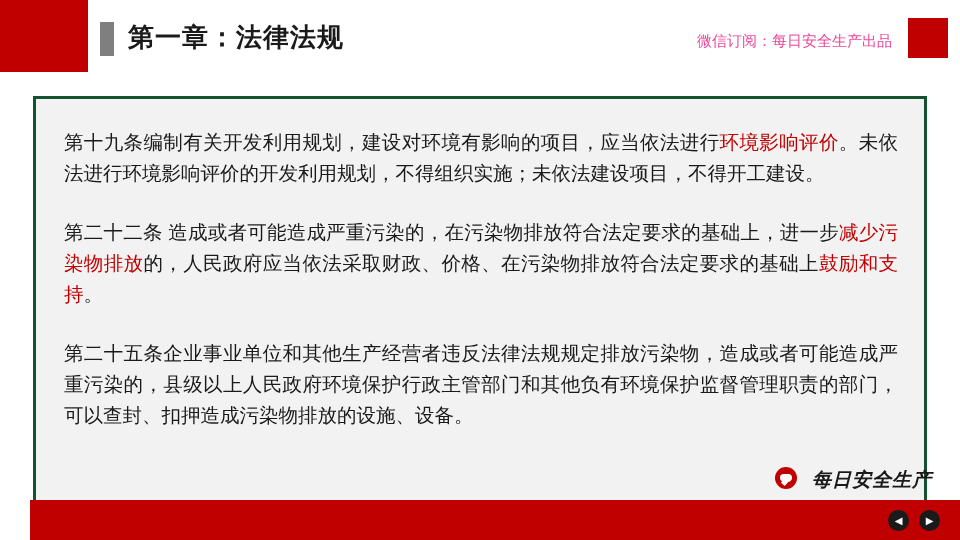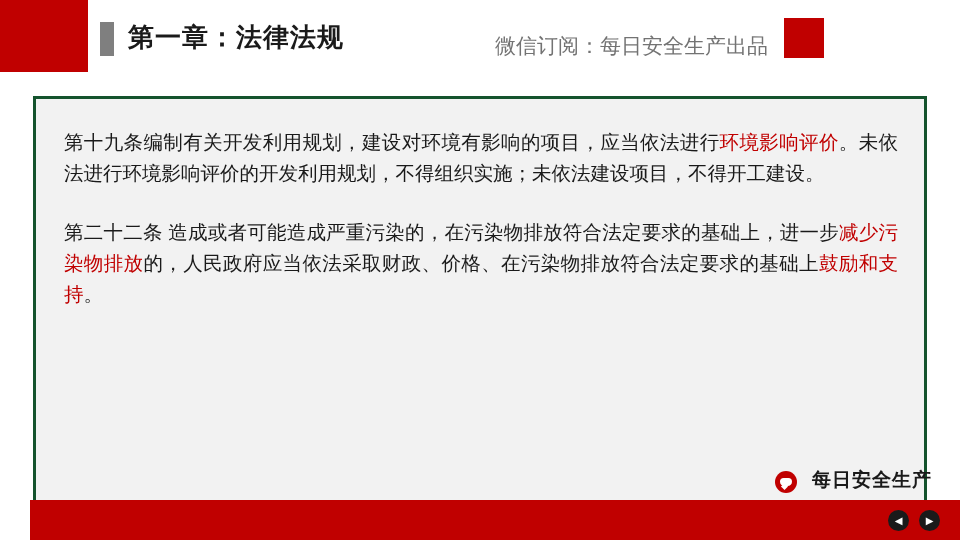--- a/index.html
+++ b/index.html
@@ -18,21 +18,21 @@
     width: 960px;
     height: 540px;
     background: #ffffff;
   }
 
   
   .header {
     position: absolute;
     left: 0;
     top: 0;
-    width: 824px;
+    width: 948px;
     height: 80px;
   }
   .header-red-left {
     position: absolute;
     left: 0;
     top: 0;
     width: 88px;
     height: 72px;
     background: #c00000;
   }
@@ -59,22 +59,22 @@
     font-size: 26px;
     font-weight: bold;
     color: #1a1a1a;
     letter-spacing: 1px;
     white-space: nowrap;
   }
   .wechat-note {
     position: absolute;
     right: 56px;
     top: 32px;
-    font-size: 21px;
-    color: #737373;
+    font-size: 15px;
+    color: #ec4899;
     white-space: nowrap;
   }
 
   
   .content-box {
     position: absolute;
     left: 33px;
     top: 96px;
     width: 894px;
     height: 452px;
@@ -118,22 +118,23 @@
     bottom: 0;
     width: 30px;
     height: 40px;
     background: #ffffff;
   }
   .brand {
     position: absolute;
     right: 28px;
     bottom: 47px;
     display: flex;
-    align-items: flex-end;
+    align-items: flex-start;
     gap: 15px;
+    font-style: italic;
   }
   .brand-badge {
     width: 22px;
     height: 22px;
     border-radius: 50%;
     background: #c00000;
     position: relative;
   }
   .brand-badge::before {
     content: "";
@@ -193,20 +194,21 @@
     <div class="header-red-right"></div>
     <div class="title-bar"></div>
     <div class="chapter-title">第一章：法律法规</div>
     <div class="wechat-note">微信订阅：每日安全生产出品</div>
   </div>
 
   <div class="content-box">
     <div class="content-inner" id="content-body">
         <div class="para"><span>第十九条编制有关开发利用规划，建设对环境有影响的项目，应当依法进行</span><span class="hl">环境影响评价</span><span>。未依法进行环境影响评价的开发利用规划，不得组织实施；未依法建设项目，不得开工建设。</span></div>
         <div class="para"><span>第二十二条  造成或者可能造成严重污染的，在污染物排放符合法定要求的基础上，进一步</span><span class="hl">减少污染物排放</span><span>的，人民政府应当依法采取财政、价格、在污染物排放符合法定要求的基础上</span><span class="hl">鼓励和支持</span><span>。</span></div>
+        <div class="para tight"><span>第二十五条企业事业单位和其他生产经营者违反法律法规规定排放污染物，造成或者可能造成严重污染的，县级以上人民政府环境保护行政主管部门和其他负有环境保护监督管理职责的部门，可以查封、扣押造成污染物排放的设施、设备。</span></div>
       </div>
   </div>
 
   <div class="brand">
     <div class="brand-badge"></div>
     <div class="brand-text">每日安全生产</div>
   </div>
 
   <div class="footer-red">
     <div class="footer-white-notch"></div>

